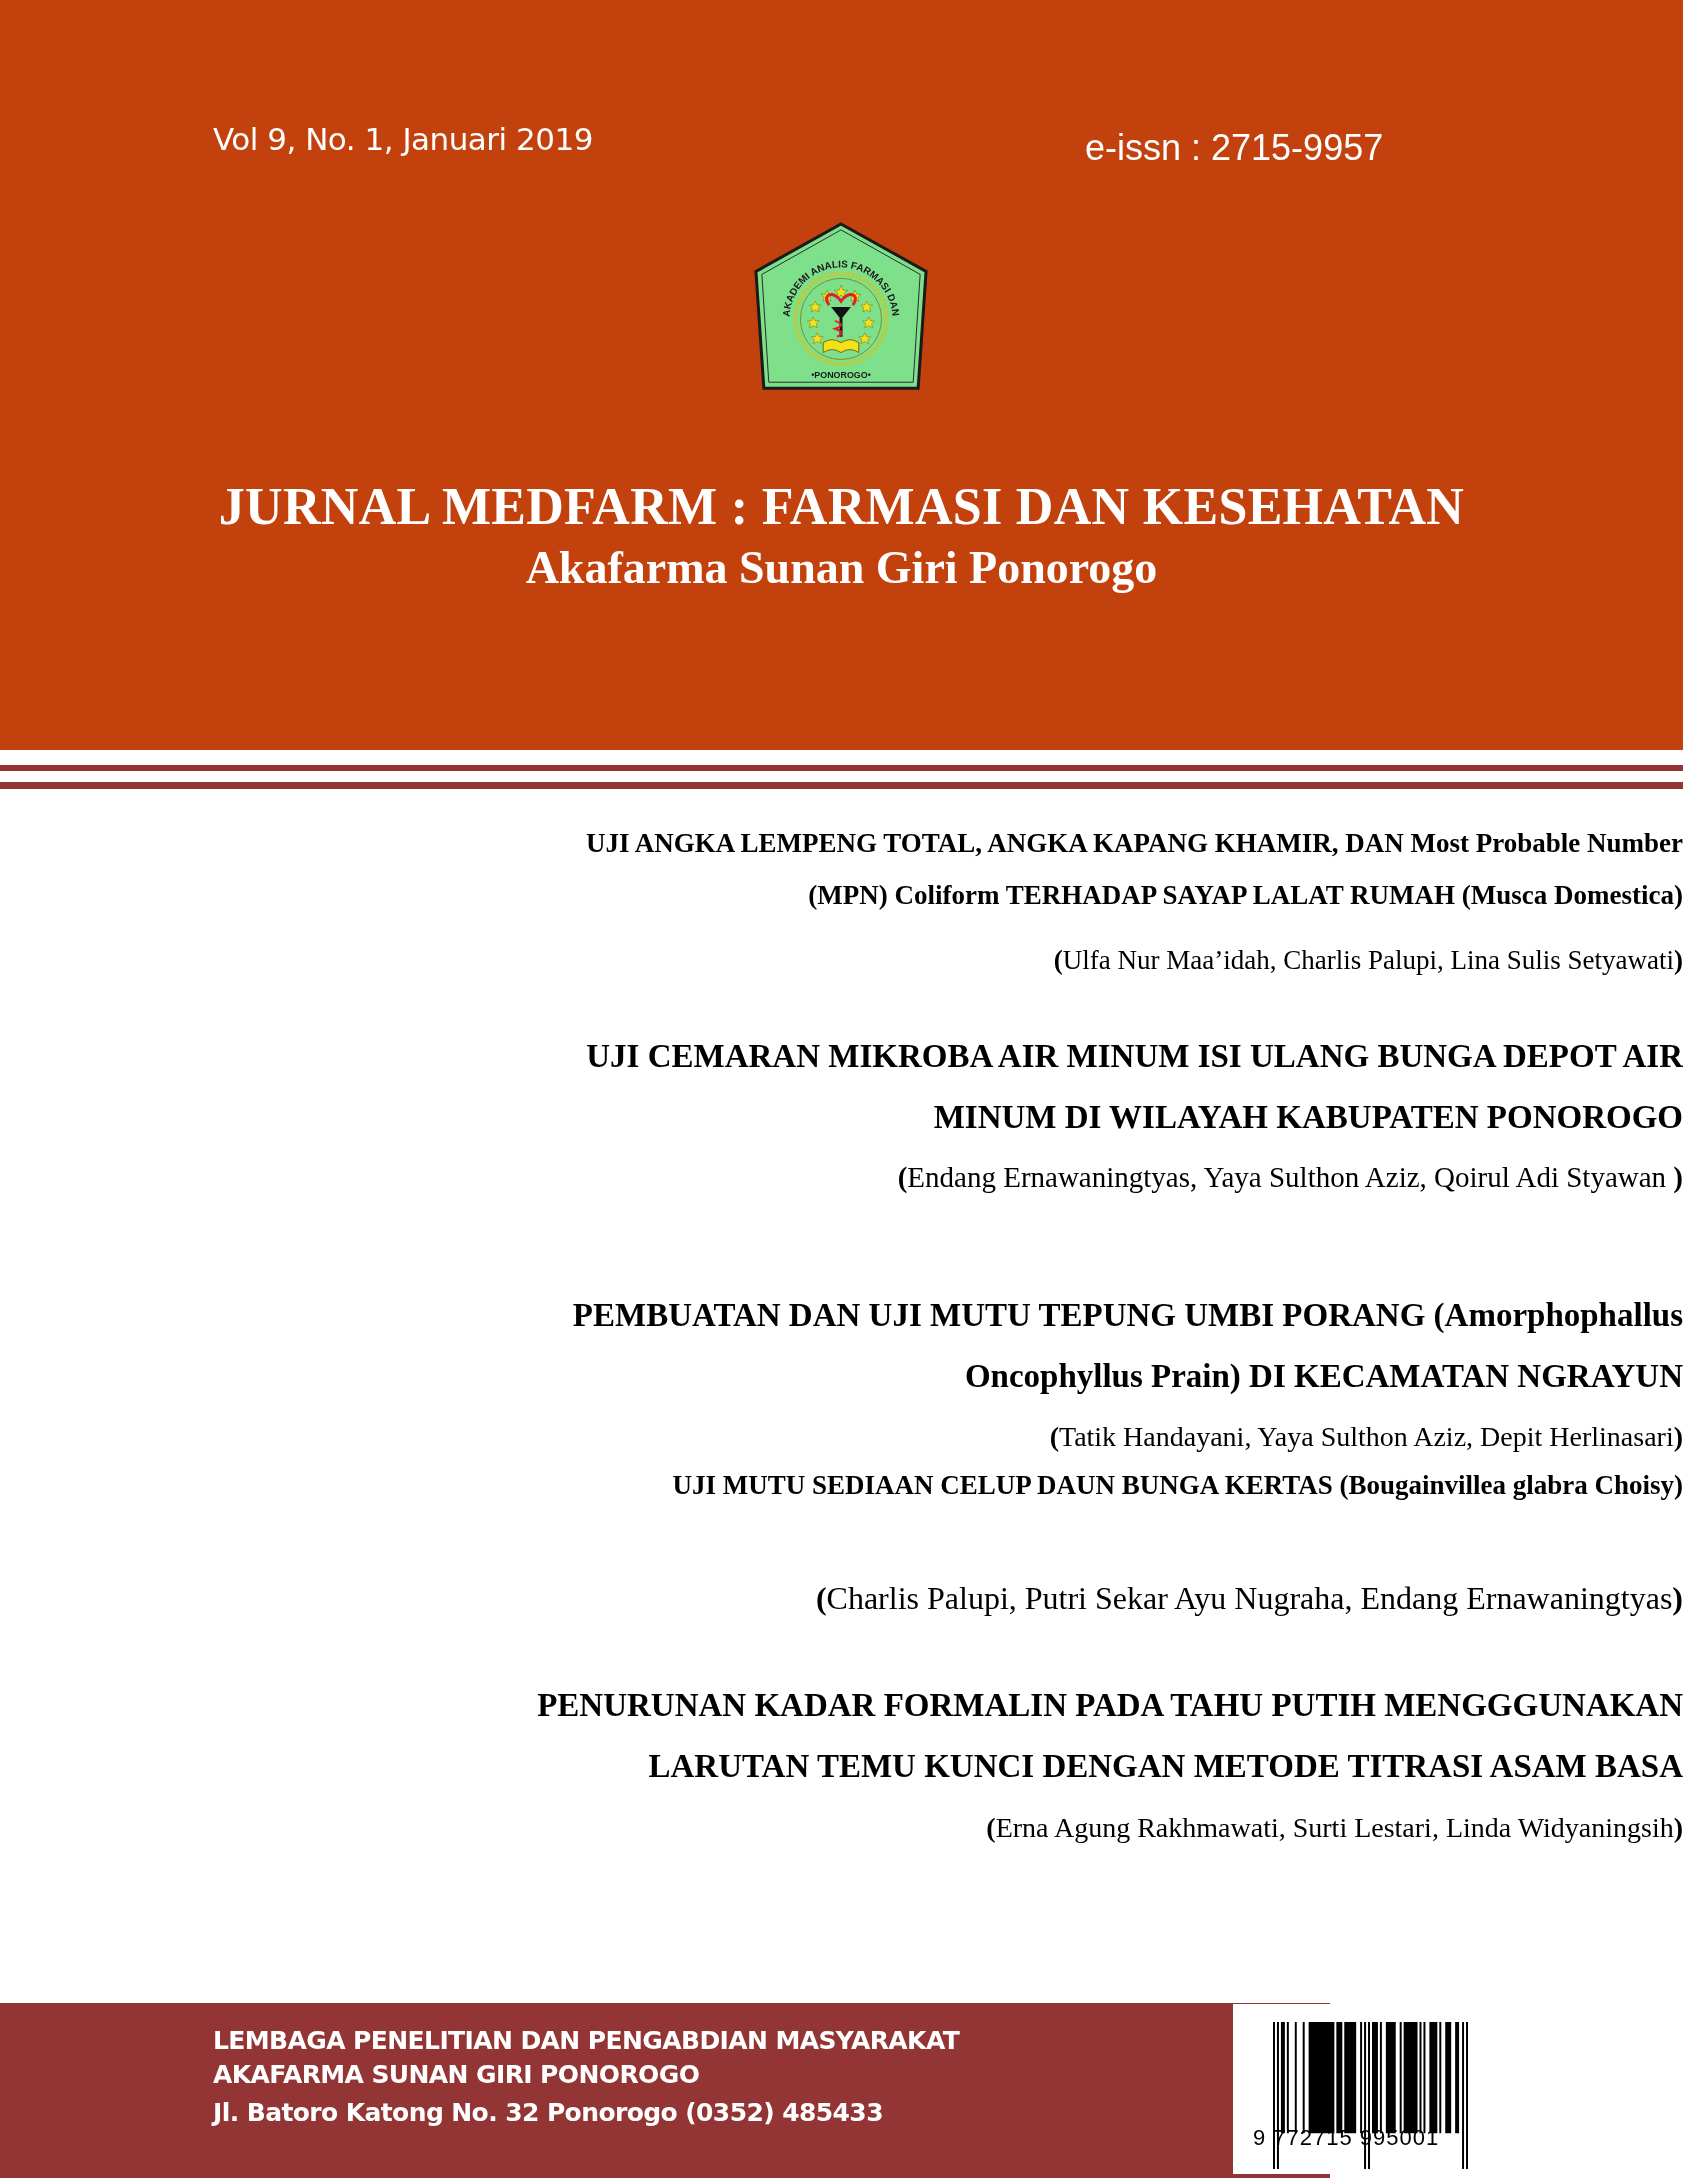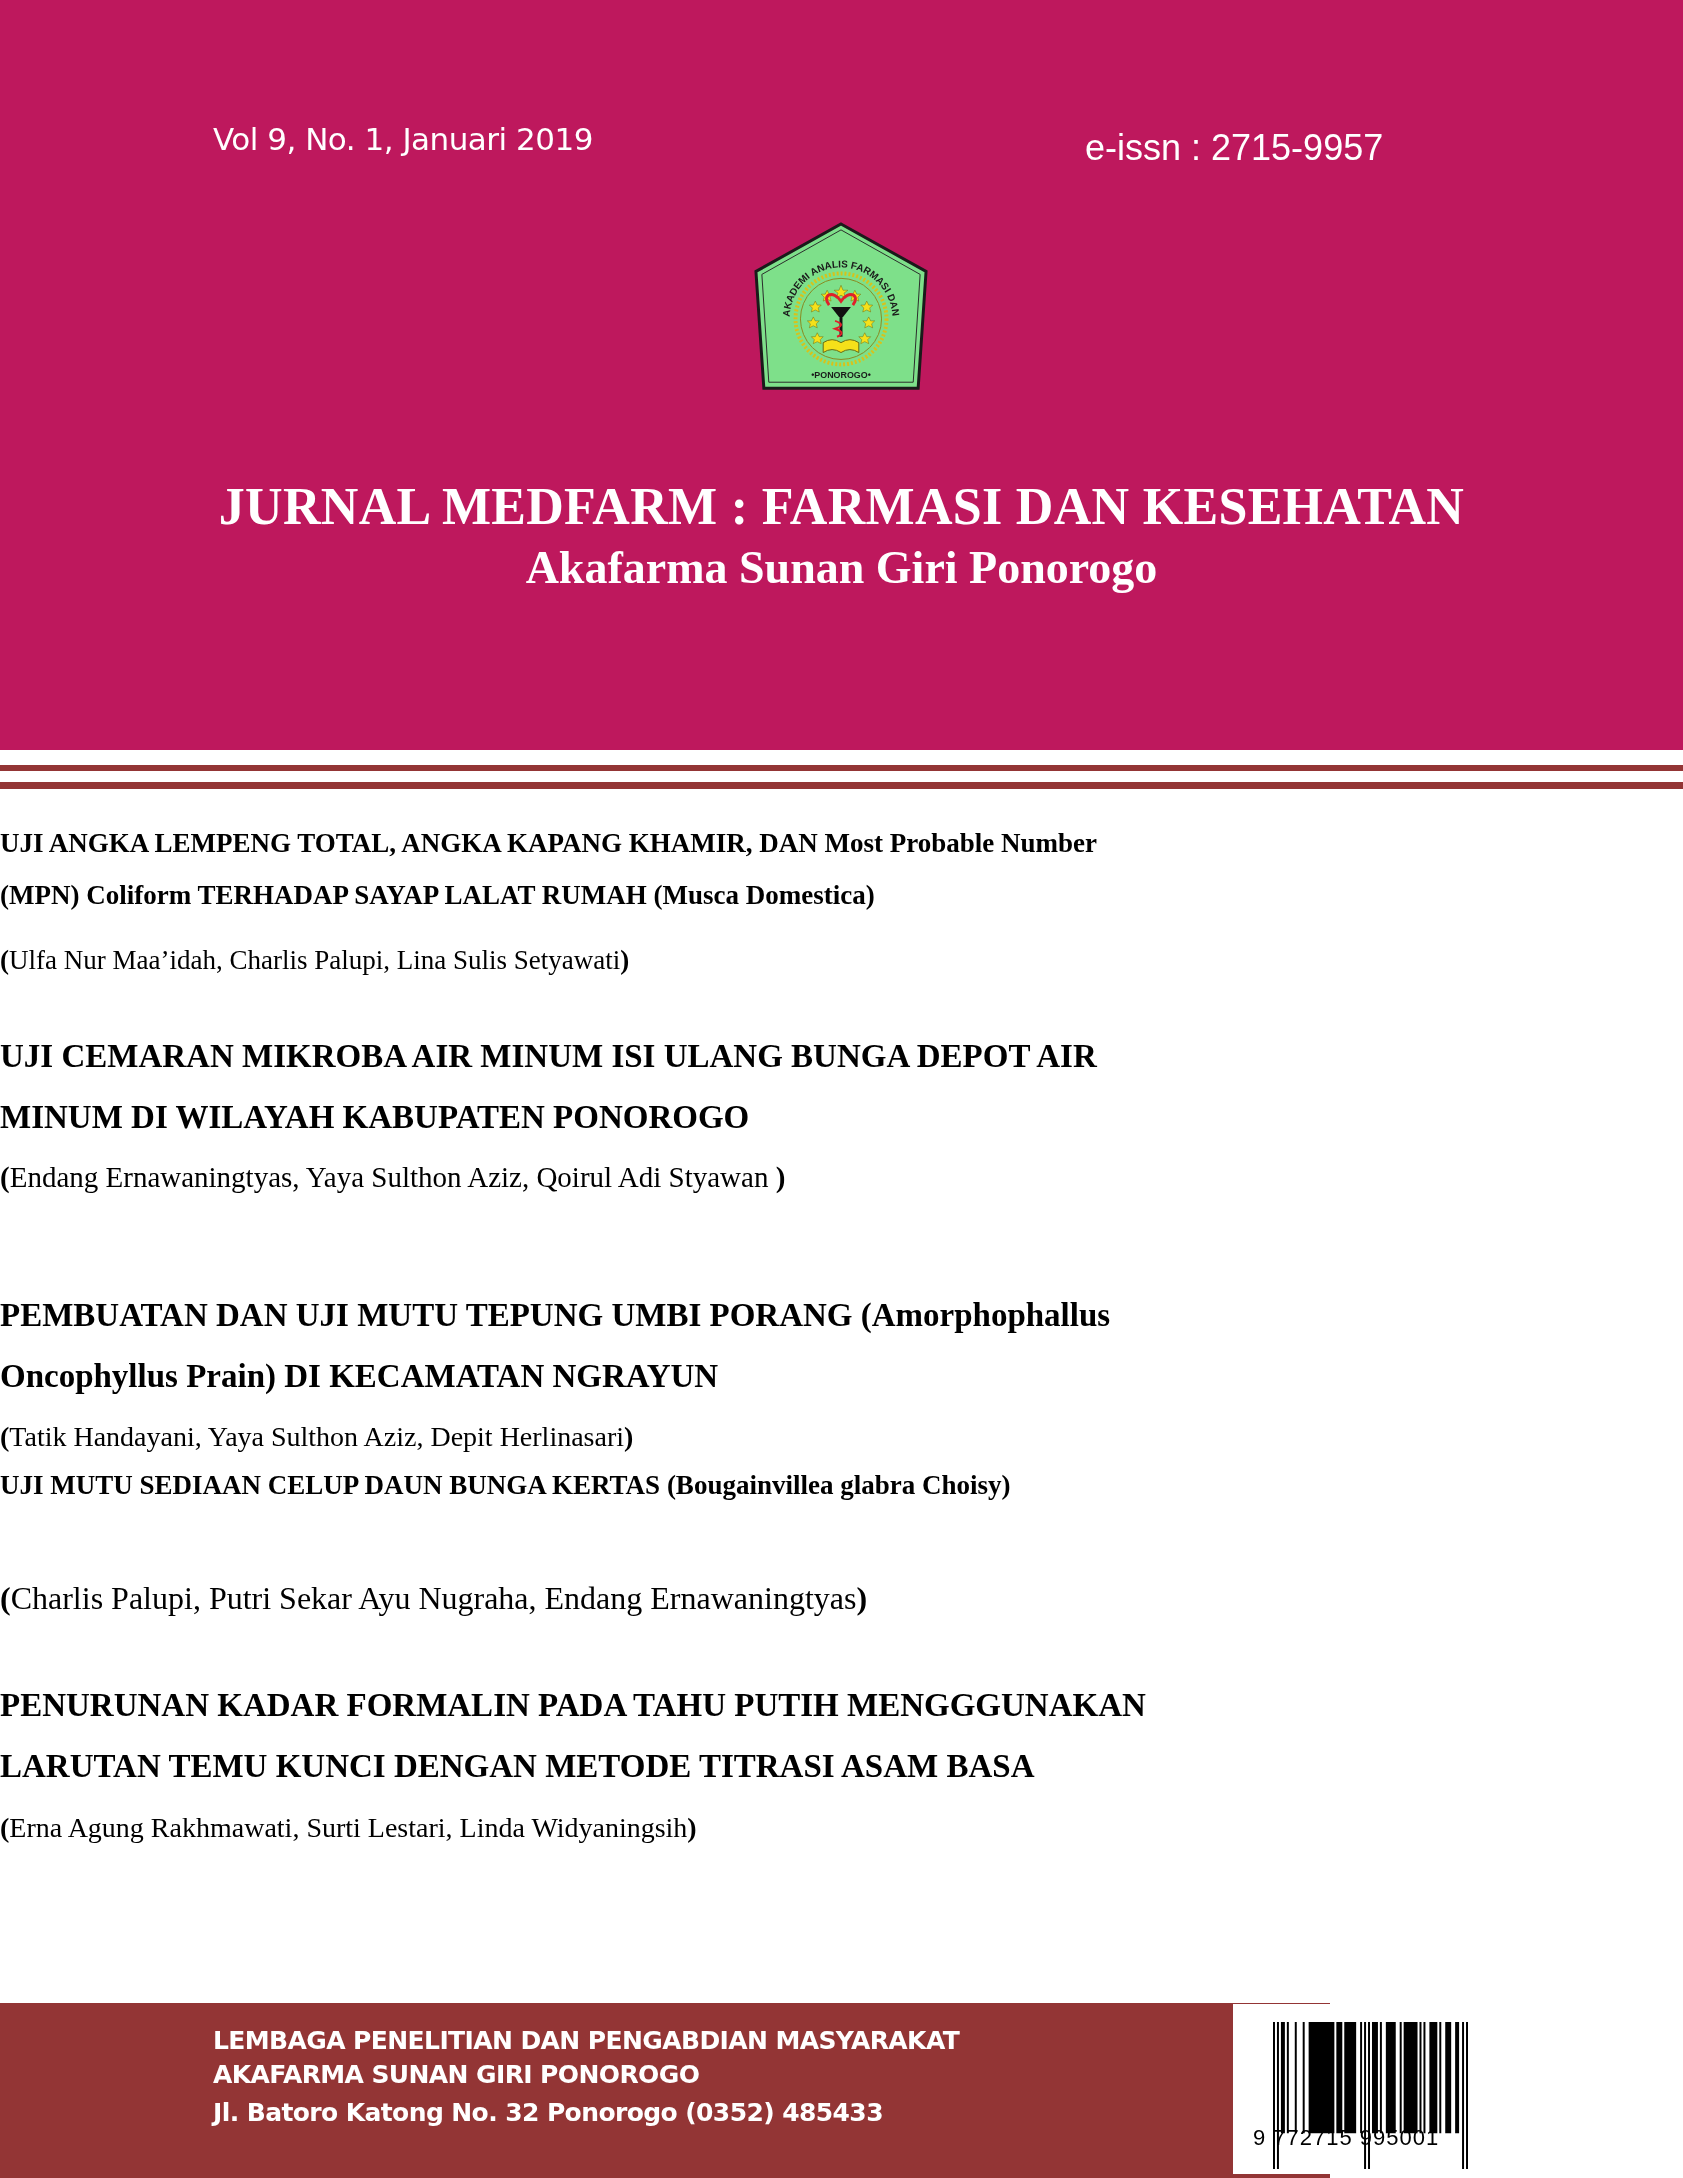--- a/index.html
+++ b/index.html
@@ -1,25 +1,25 @@
 <!DOCTYPE html>
 <html><head>
   <meta charset="utf-8">
   <style>
     html, body { margin: 0; padding: 0; }
     body { width: 1683px; height: 2178px; background: #ffffff; position: relative; overflow: hidden; }
-    .header { position: absolute; left: 0; top: 0; width: 1683px; height: 750px; background: #be185d; }
+    .header { position: absolute; left: 0; top: 0; width: 1683px; height: 750px; background: #c2410c; }
     .vol { position: absolute; left: 213px; top: 121px; color: #ffffff; font-family: "DejaVu Sans", sans-serif; font-size: 31px; letter-spacing: -0.5px; white-space: nowrap; }
     .issn { position: absolute; left: 1085px; top: 127px; color: #ffffff; font-family: "Liberation Sans", sans-serif; font-size: 36px; white-space: nowrap; }
     .logo { position: absolute; left: 750px; top: 220px; width: 182px; height: 182px; }
     .title { position: absolute; left: 0; width: 1683px; top: 477px; text-align: center; color: #ffffff; font-family: "Liberation Serif", serif; font-weight: bold; font-size: 52px; white-space: nowrap; letter-spacing: 0.3px; }
     .subtitle { position: absolute; left: 0; width: 1683px; top: 541px; text-align: center; color: #ffffff; font-family: "Liberation Serif", serif; font-weight: bold; font-size: 46px; white-space: nowrap; }
     .stripe { position: absolute; left: 0; width: 1683px; background: #933535; }
     .articles { position: absolute; left: 0; top: 0; width: 1683px; }
-    .art-line { position: absolute; left: 0; width: 1683px; text-align: left; color: #000000; font-family: "Liberation Serif", serif; white-space: nowrap; }
+    .art-line { position: absolute; left: 0; width: 1683px; text-align: right; color: #000000; font-family: "Liberation Serif", serif; white-space: nowrap; }
     .b { font-weight: bold; }
     .footer { position: absolute; left: 0; top: 2003px; width: 1330px; height: 175px; background: #933535; }
     .foot-line { position: absolute; left: 213px; color: #ffffff; font-family: "DejaVu Sans", sans-serif; font-weight: bold; font-size: 25px; white-space: nowrap; letter-spacing: -0.6px; }
     .foot-line.n { font-weight: bold; }
     .barcode-box { position: absolute; left: 1233px; top: 2004px; width: 255px; height: 170px; background: #ffffff; }
     .bars { position: absolute; left: 40px; top: 18px; width: 195px; height: 147px; }
     .bar-digits { position: absolute; left: 20px; top: 121px; width: 208px; font-family: Liberation Sans, sans-serif; font-size: 22px; color: #000; background: transparent; white-space: nowrap; letter-spacing: 1px; }
   </style>
 </head>
 <body>

